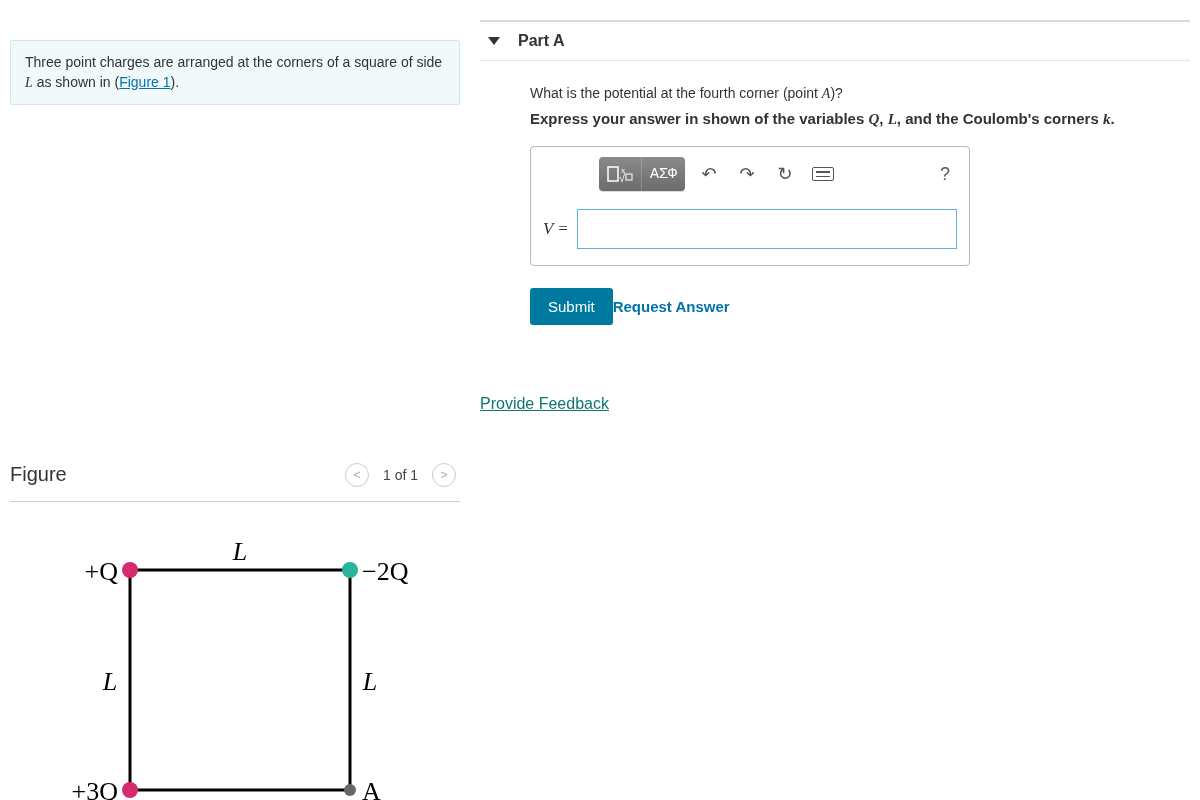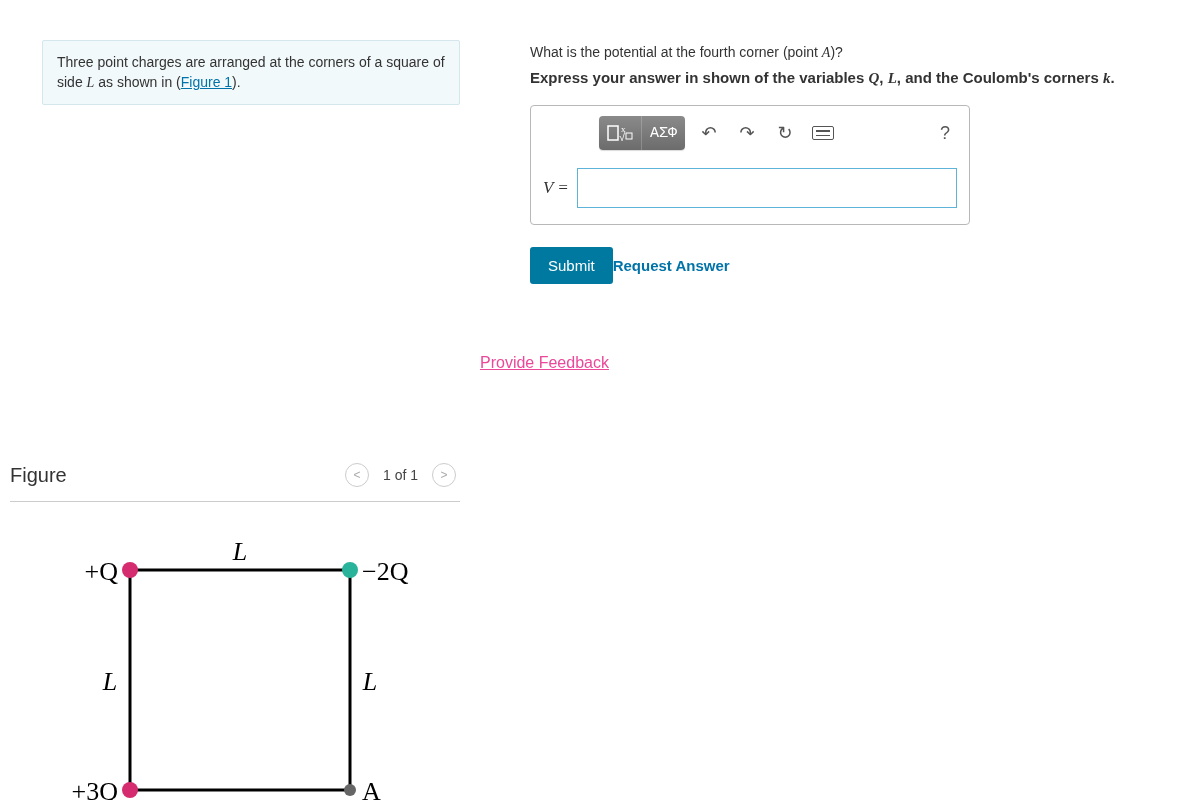--- a/index.html
+++ b/index.html
@@ -1,23 +1,23 @@
 <!DOCTYPE html>
 <html><head>
 <meta charset="utf-8">
 <style>
   * { box-sizing: border-box; margin: 0; padding: 0; }
   body { font-family: Arial, Helvetica, sans-serif; font-size: 14px; color: #333; background: #fff; width: 1200px; height: 800px; overflow: hidden; }
   .layout { display: flex; width: 100%; height: 100%; }
   .left-col { width: 470px; padding: 40px 10px 0 10px; flex-shrink: 0; }
   .right-col { flex: 1; padding: 20px 10px 0 10px; }
-  .prompt-box { background: #f2f9fb; border: 1px solid #d3e7ec; border-radius: 2px; padding: 12px 14px; line-height: 1.4; margin-left: 32px; }
+  .prompt-box { background: #f2f9fb; border: 1px solid #d3e7ec; border-radius: 2px; padding: 12px 14px; line-height: 1.4; }
   .prompt-box .link { color: #0073a8; text-decoration: underline; cursor: pointer; }
   .math-it { font-family: Georgia, 'Times New Roman', serif; font-style: italic; }
-  .figure-header { display: flex; align-items: center; justify-content: space-between; margin-top: 350px; border-bottom: 1px solid #ccc; padding: 8px 4px 14px 0; }
+  .figure-header { display: flex; justify-content: space-between; margin-top: 350px; border-bottom: 1px solid #ccc; padding: 8px 4px 14px 0; }
   .figure-title { font-size: 20px; font-weight: normal; }
   .figure-nav { display: flex; align-items: center; gap: 2px; font-size: 14px; color: #444; }
   .nav-btn { width: 24px; height: 24px; border: 1px solid #ccc; border-radius: 50%; background: #fff; color: #aaa; font-size: 12px; display: inline-flex; align-items: center; justify-content: center; cursor: pointer; }
   .nav-text { margin: 0 12px; }
   .figure-area { padding: 28px 0 0 30px; }
   .figure-svg { display: block; }
   .chg-lbl { font-family: Georgia, 'Times New Roman', serif; font-size: 26px; }
   .side-lbl { font-family: Georgia, 'Times New Roman', serif; font-style: italic; font-size: 26px; }
   .part-header { display: flex; align-items: center; gap: 18px; border-top: 2px solid #d9d9d9; border-bottom: 1px solid #e6e6e6; padding: 10px 8px; background: #fff; cursor: pointer; }
   .triangle-down { width: 0; height: 0; border-left: 6px solid transparent; border-right: 6px solid transparent; border-top: 8px solid #333; }
@@ -33,21 +33,21 @@
   .tb-btn:last-child { border-right: none; font-family: Liberation Mono, monospace; }
   .tb-icon { width: 28px; height: 28px; display: inline-flex; align-items: center; justify-content: center; color: #555; font-size: 18px; cursor: pointer; }
   .tb-spacer { flex: 1; }
   .help-q { width: 24px; height: 24px; display: inline-flex; align-items: center; justify-content: center; color: #555; font-size: 18px; cursor: pointer; }
   .input-row { display: flex; align-items: center; padding: 8px 12px 16px 12px; gap: 8px; }
   .var-label { font-family: Georgia, 'Times New Roman', serif; font-style: italic; font-size: 17px; white-space: nowrap; }
   .answer-input { flex: 1; height: 40px; border: 1px solid #5db4d8; background: #fff; padding: 4px 8px; font-size: 15px; outline: none; }
   .actions { display: flex; align-items: center; margin-top: 22px; }
   .submit-btn { background: #0079a1; color: #fff; border: none; border-radius: 3px; padding: 10px 18px; font-size: 15px; cursor: pointer; }
   .link-a { color: #0073a8; font-size: 15px; font-weight: bold; cursor: pointer; }
-  .feedback-link { color: #ec4899; text-decoration: underline; font-size: 16px; margin: 60px 0 0 0; display: inline-block; cursor: pointer; }
+  .feedback-link { color: #0f766e; text-decoration: underline; font-size: 16px; margin: 60px 0 0 0; display: inline-block; cursor: pointer; }
   .kbd-icon-rect { width: 22px; height: 14px; border: 1.5px solid #555; border-radius: 2px; position: relative; }
   .kbd-icon-rect::before, .kbd-icon-rect::after { content: ""; position: absolute; left: 3px; right: 3px; height: 1.5px; background: #555; }
   .kbd-icon-rect::before { top: 3px; }
   .kbd-icon-rect::after { bottom: 3px; }
 </style>
 </head>
 <body>
 
 <div class="layout">
   <div class="left-col">
@@ -81,20 +81,24 @@
 
         <text x="200" y="30" text-anchor="middle" class="side-lbl">L</text>
         <text x="70" y="160" text-anchor="middle" class="side-lbl">L</text>
         <text x="330" y="160" text-anchor="middle" class="side-lbl">L</text>
         <text x="200" y="292" text-anchor="middle" class="side-lbl">L</text>
       </svg>
     </div>
   </div>
 
   <div class="right-col">
+    <div class="part-header">
+      <span class="triangle-down"></span>
+      <span class="part-title">Part A</span>
+    </div>
 
     <div class="part-body">
       <div class="question-text">
         <span>What is the potential at the fourth corner (point </span><span class="math-it">A</span><span>)?</span>
       </div>
       <div class="instruction-text">
         <span class="bold">Express your answer in shown of the variables </span><span class="math-it bold">Q</span><span class="bold">, </span><span class="math-it bold">L</span><span class="bold">, and the Coulomb's corners </span><span class="math-it bold">k</span><span class="bold">.</span>
       </div>
 
       <div class="answer-box">

